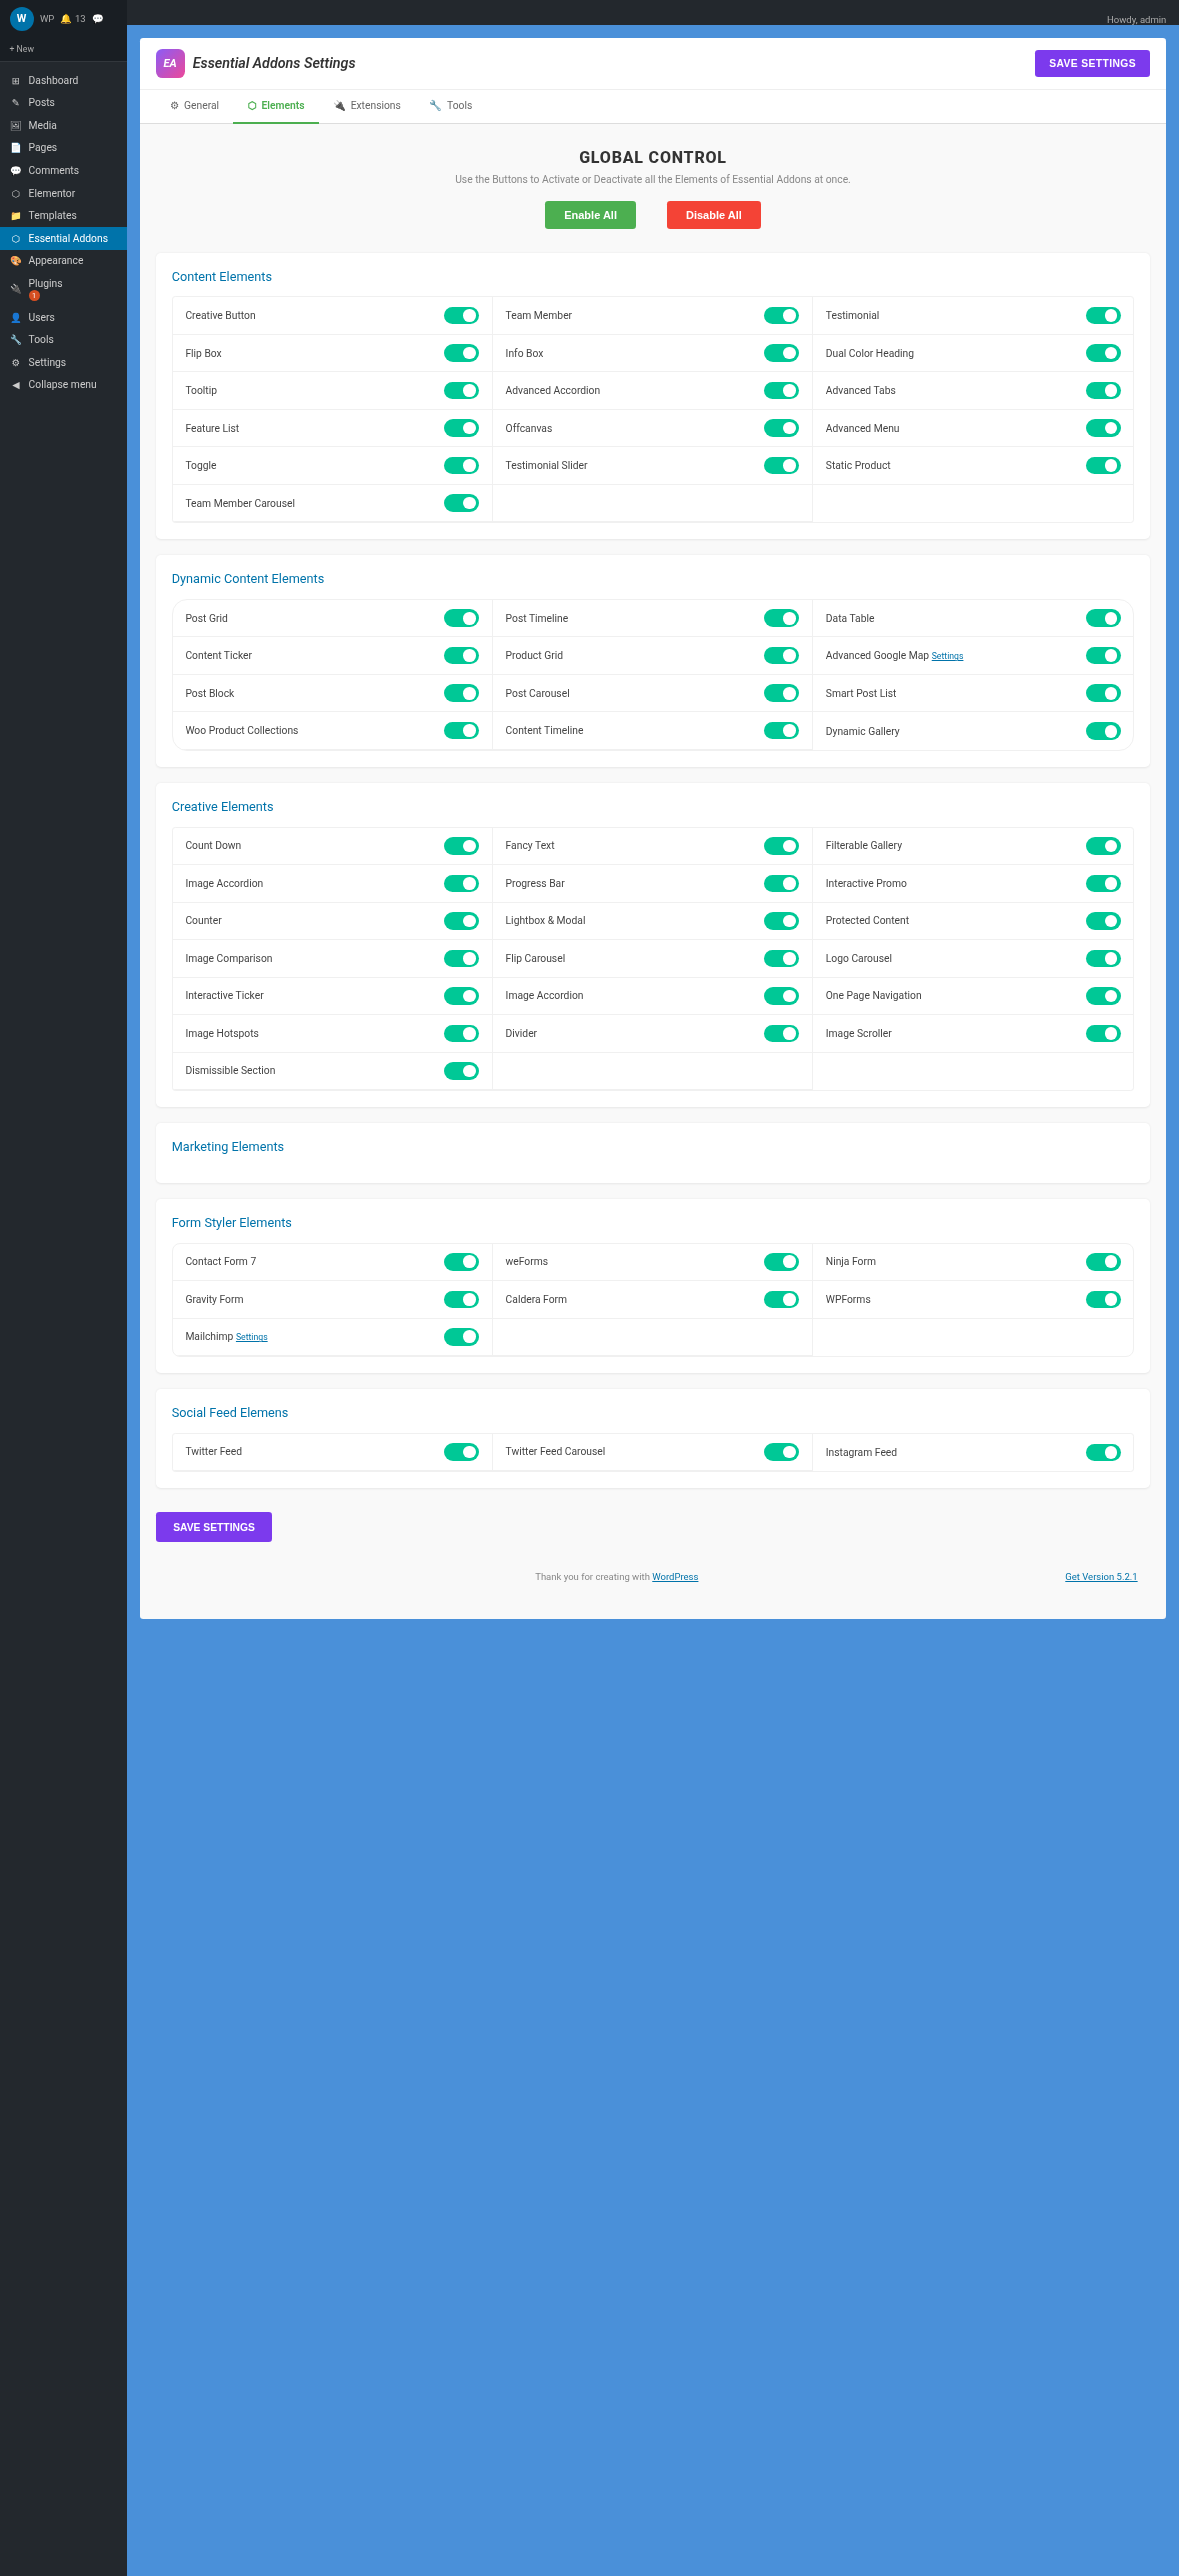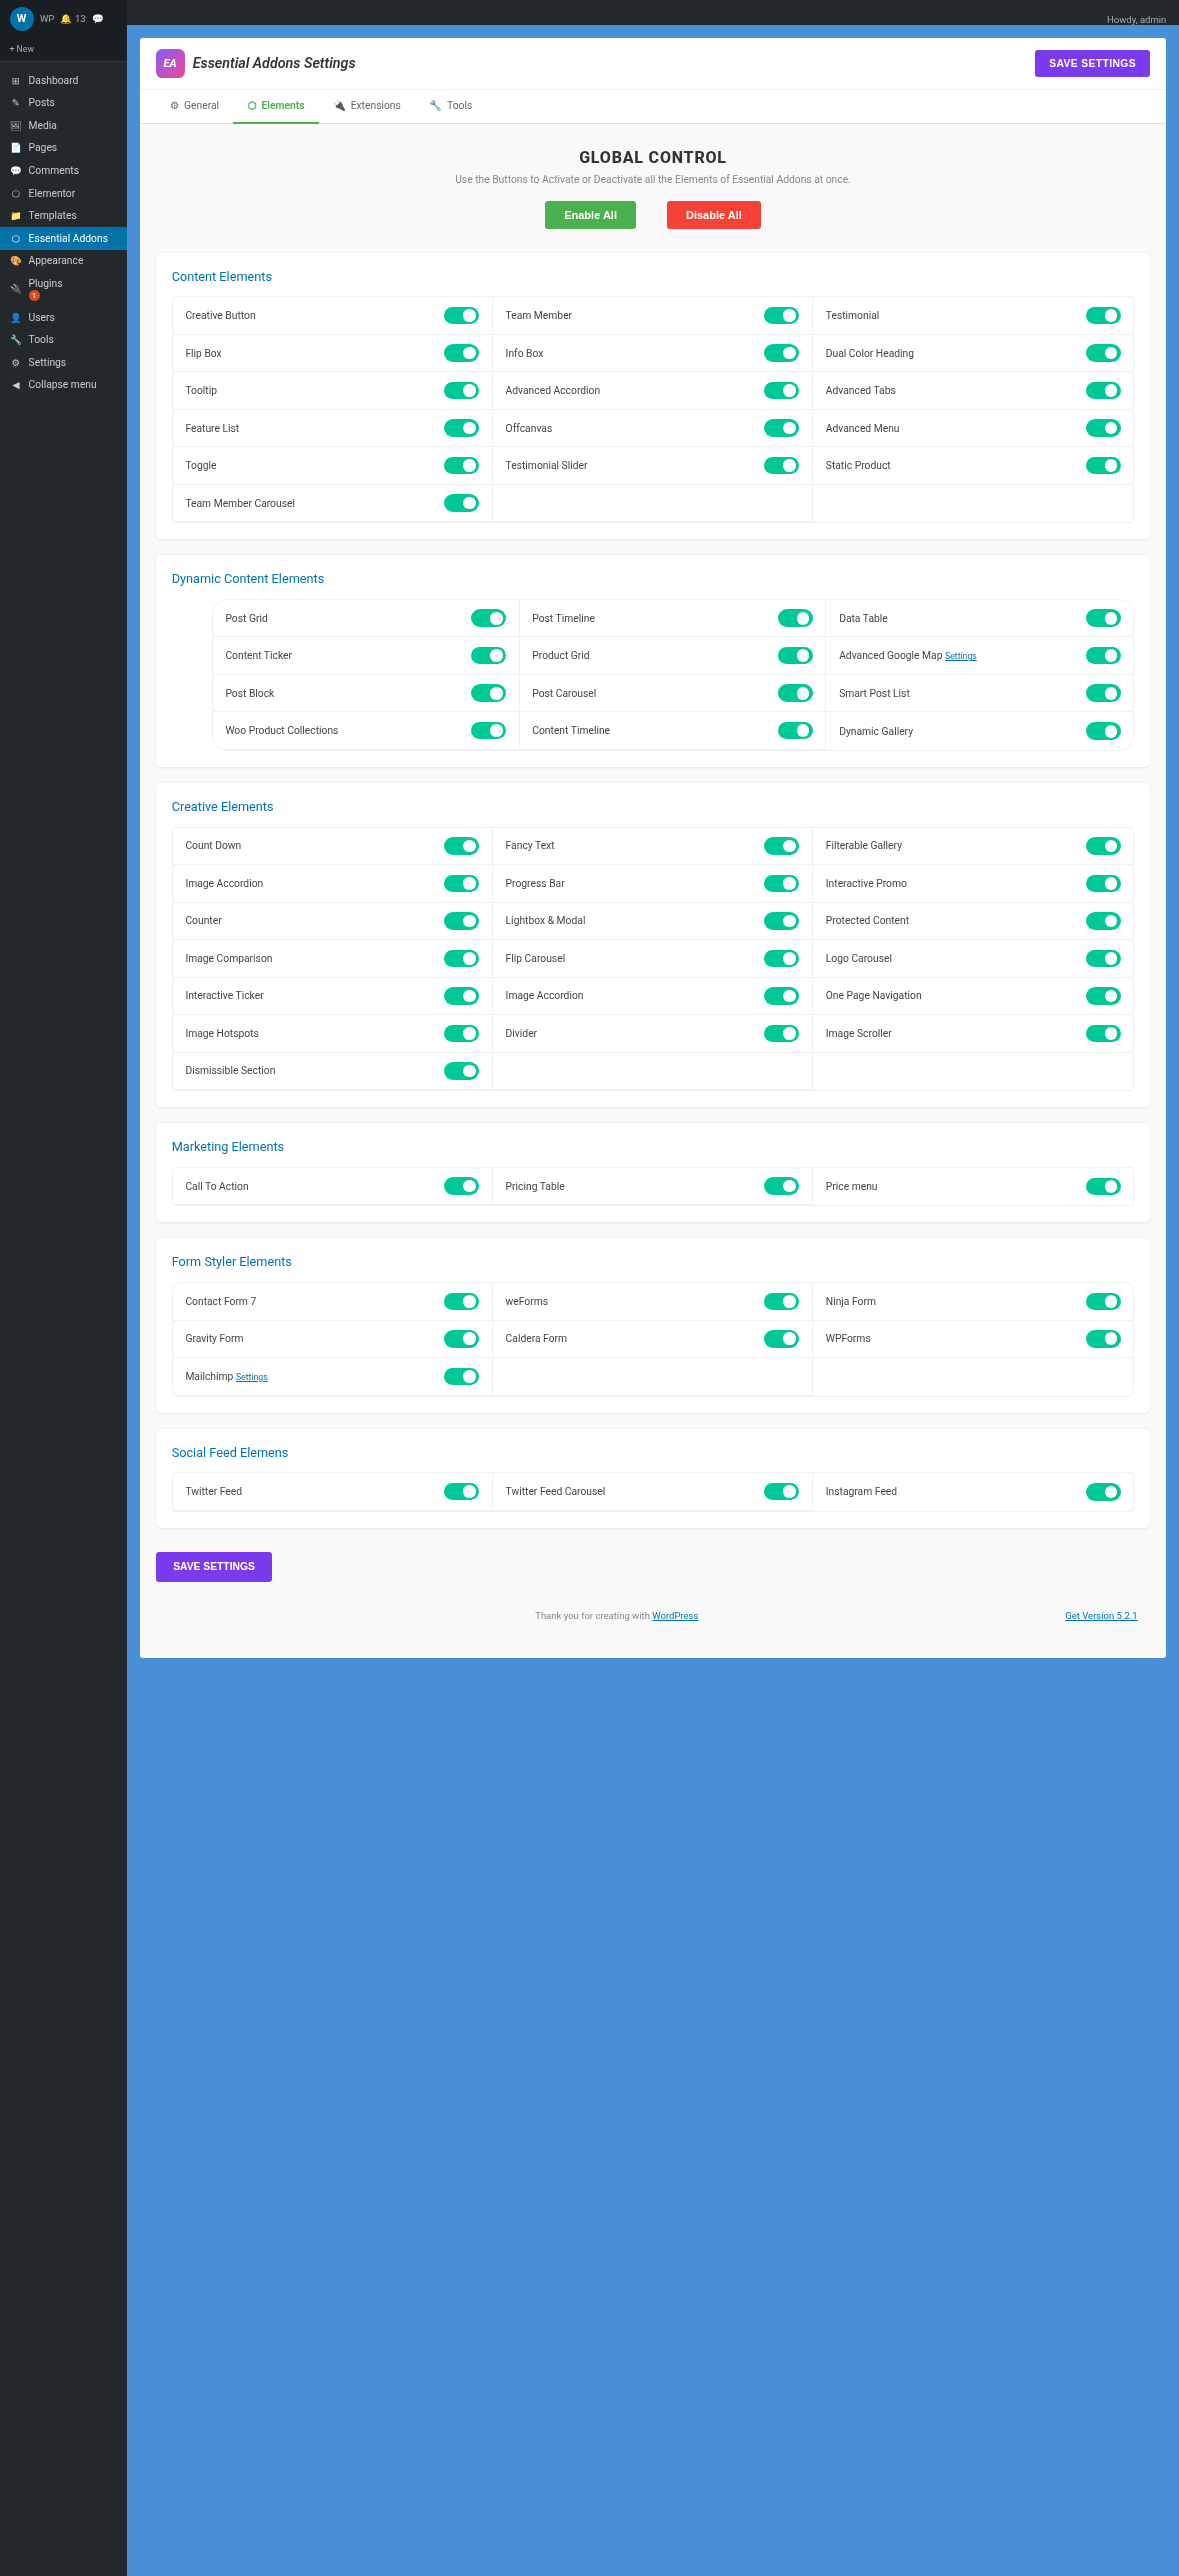--- a/index.html
+++ b/index.html
@@ -259,21 +259,21 @@
             <span class="item-label">Team Member Carousel</span>
             <label class="toggle"><input type="checkbox" checked="" style=""><span class="toggle-slider"></span></label>
           </div>
           <div class="item-row col-divider"></div>
           <div class="item-row"></div>
         </div>
       </div>
 
       <div class="section">
         <div class="section-title">Dynamic Content Elements</div>
-        <div style="display:grid; grid-template-columns:1fr 1fr 1fr; border:0.8px solid #f0f0f0; border-radius:15px; overflow:hidden;margin-left:40px;">
+        <div style="display:grid; grid-template-columns:1fr 1fr 1fr; border:0.8px solid #f0f0f0; border-radius:15px; overflow:hidden;">
           <div class="item-row col-divider">
             <span class="item-label">Post Grid</span>
             <label class="toggle"><input type="checkbox" checked="" style=""><span class="toggle-slider"></span></label>
           </div>
           <div class="item-row col-divider">
             <span class="item-label">Post Timeline</span>
             <label class="toggle"><input type="checkbox" checked="" style=""><span class="toggle-slider"></span></label>
           </div>
           <div class="item-row">
             <span class="item-label">Data Table</span>
@@ -397,34 +397,20 @@
             <span class="item-label">Dismissible Section</span>
             <label class="toggle"><input type="checkbox" checked="" style=""><span class="toggle-slider"></span></label>
           </div>
           <div class="item-row col-divider"></div>
           <div class="item-row"></div>
         </div>
       </div>
 
       <div class="section">
         <div class="section-title">Marketing Elements</div>
-        <div style="display:grid; grid-template-columns:1fr 1fr 1fr; border:0.8px solid #f0f0f0; border-radius:3.2px; overflow:hidden;">
-          <div class="item-row col-divider">
-            <span class="item-label">Call To Action</span>
-            <label class="toggle"><input type="checkbox" checked="" style=""><span class="toggle-slider"></span></label>
-          </div>
-          <div class="item-row col-divider">
-            <span class="item-label">Pricing Table</span>
-            <label class="toggle"><input type="checkbox" checked="" style=""><span class="toggle-slider"></span></label>
-          </div>
-          <div class="item-row">
-            <span class="item-label">Price menu</span>
-            <label class="toggle"><input type="checkbox" checked="" style=""><span class="toggle-slider"></span></label>
-          </div>
-        </div>
       </div>
 
       <div class="section">
         <div class="section-title">Form Styler Elements</div>
         <div style="display:grid; grid-template-columns:1fr 1fr 1fr; border:0.8px solid #f0f0f0; border-radius:8px; overflow:hidden;">
           <div class="item-row col-divider">
             <span class="item-label">Contact Form 7</span>
             <label class="toggle"><input type="checkbox" checked="" style=""><span class="toggle-slider"></span></label>
           </div>
           <div class="item-row col-divider">

